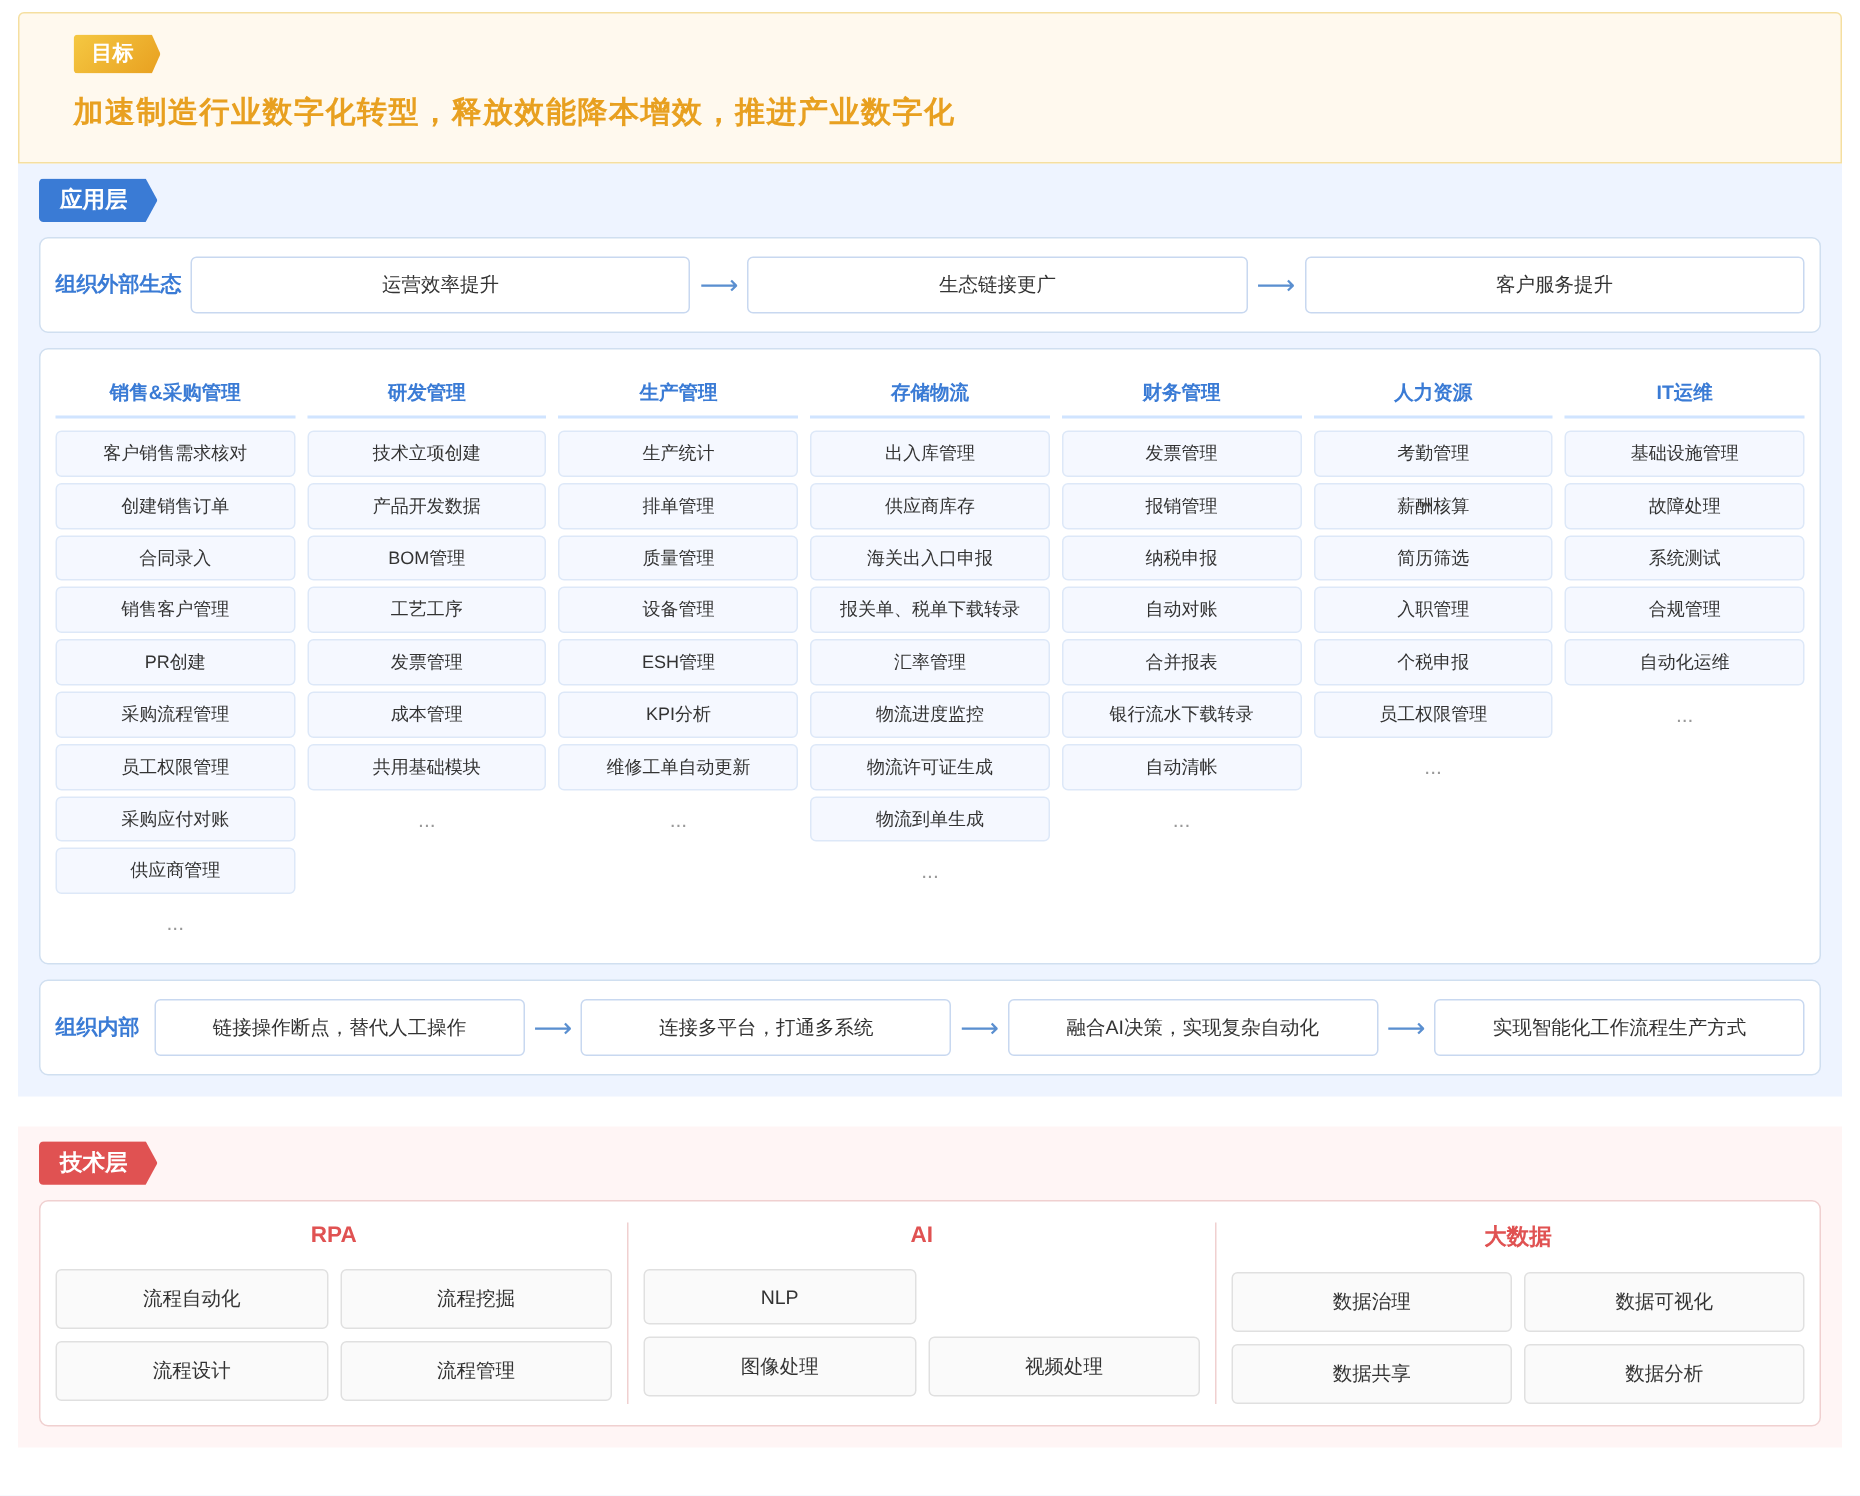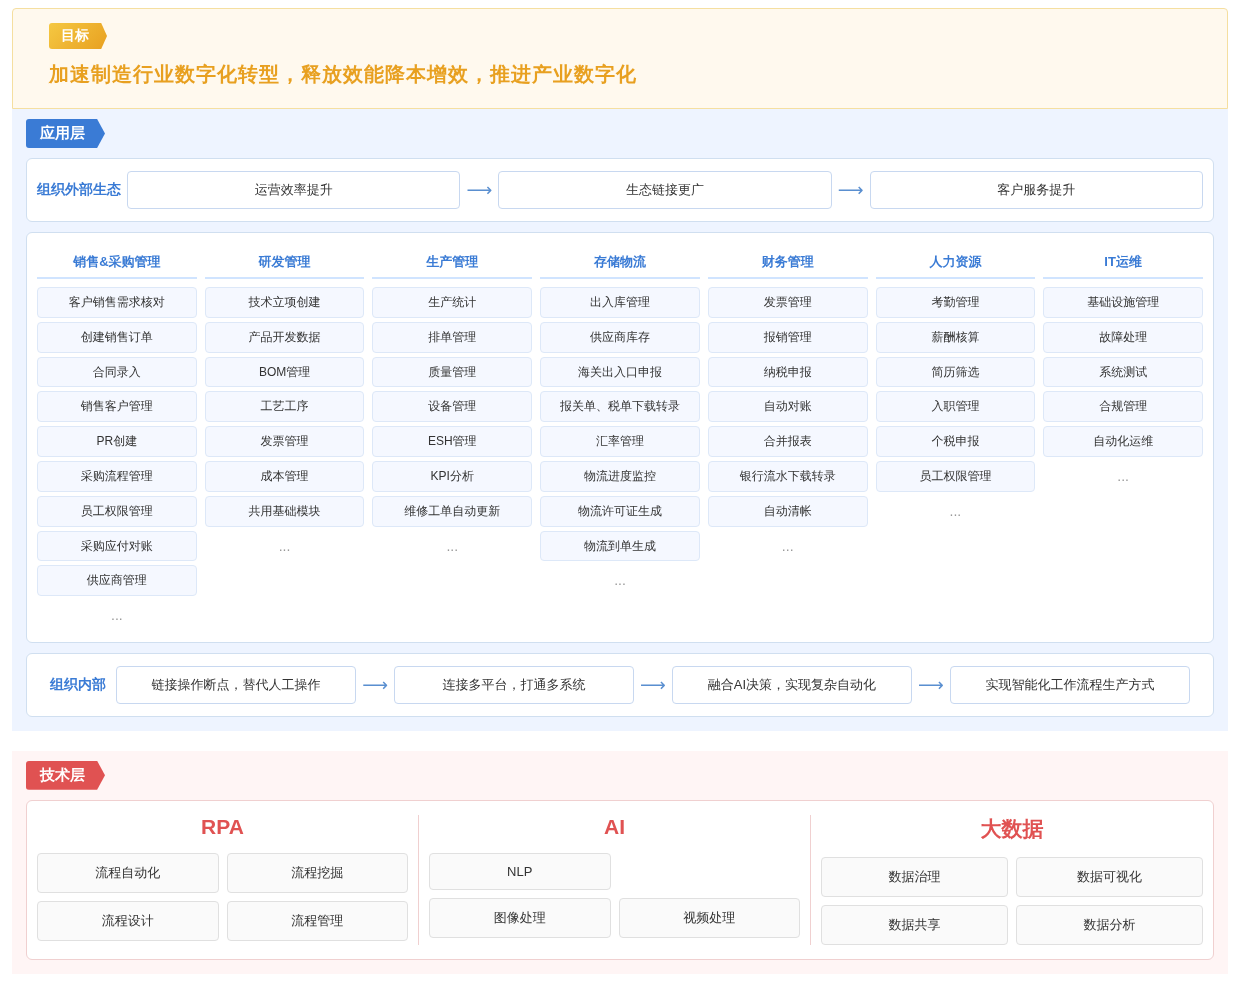--- a/index.html
+++ b/index.html
@@ -145,21 +145,21 @@
       font-size: 14px;
     }
 
     
     .inner-row {
       display: flex;
       align-items: center;
       background: #fff;
       border: 1px solid #d0dff0;
       border-radius: 6px;
-      padding: 12px 23px;
+      padding: 12px 10px;
       margin-bottom: 0;
     }
     .inner-label {
       color: #3a7bd5;
       font-weight: bold;
       font-size: 14px;
       width: 66px;
       flex-shrink: 0;
     }
     .inner-items {
@@ -202,21 +202,21 @@
       border-right: 1px solid #f0d0d0;
       padding-right: 10px;
     }
     .tech-col:last-child {
       border-right: none;
       padding-right: 0;
     }
     .tech-title {
       color: #e05252;
       font-weight: bold;
-      font-size: 21px;
+      font-size: 15px;
       text-align: center;
       padding-bottom: 6px;
       width: 100%;
       text-align: center;
     }
     .tech-items-row {
       display: grid;
       grid-template-columns: 1fr 1fr;
       gap: 8px;
       width: 100%;

